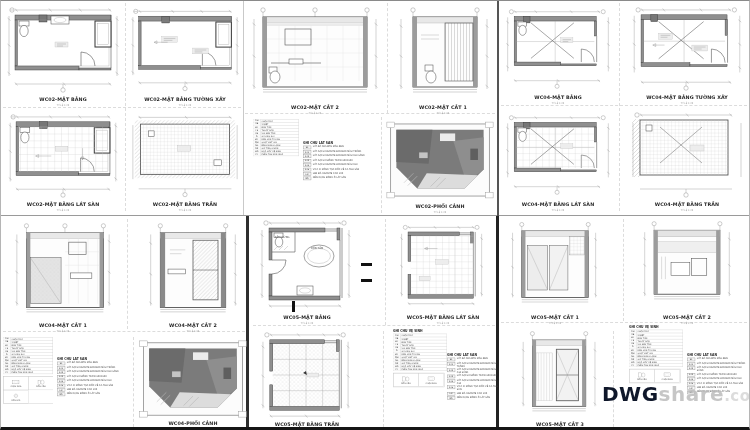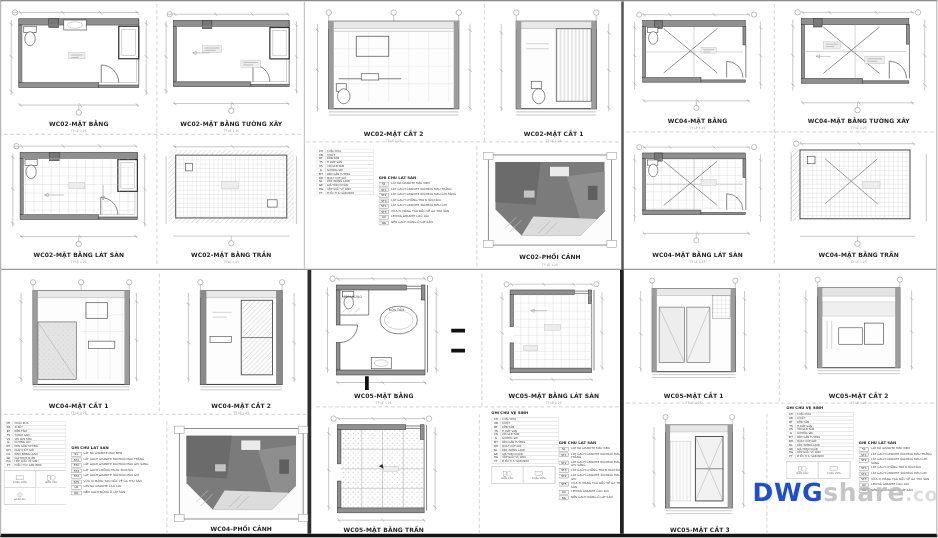--- a/index.html
+++ b/index.html
@@ -32,21 +32,21 @@
   .vs-row{display:flex;align-items:center;border-bottom:1px solid #c9c9c9;border-left:1px solid #c9c9c9;border-right:1px solid #c9c9c9;}
   .vs-rows{border-top:1px solid #c9c9c9;}
   .vs-code{flex:0 0 20px;border-right:1px solid #c9c9c9;font-size:6.5px;color:#333;text-align:center;background:#fafafa;}
   .vs-label{font-size:6.2px;color:#444;padding-left:3px;white-space:nowrap;}
   .icon-grid{display:flex;flex-wrap:wrap;border:1px solid #bbb;margin-top:6px;width:150px;}
   .icon-cell{width:74px;height:40px;border:1px solid #ccc;box-sizing:border-box;display:flex;align-items:center;justify-content:center;flex-direction:column;}
   .icon-cap{font-size:6px;color:#555;}
   .mark{position:absolute;background:#111;}
   #watermark{position:absolute;left:601px;top:380px;width:149px;height:26px;
              font-weight:800;font-size:20px;letter-spacing:.5px;white-space:nowrap;line-height:26px;}
-  #watermark .wm-dwg{color:#1d4ed8;}
+  #watermark .wm-dwg{color:#0f172a;}
   #watermark .wm-share{color:#b9b9b9;opacity:.8;}
   #watermark .wm-com{color:#c6c6c6;opacity:.6;font-size:15px;}
 </style>
 </head>
 <body>
 
 <div id="sheet">
 
   <svg width="0" height="0" style="position:absolute">
     <defs>

